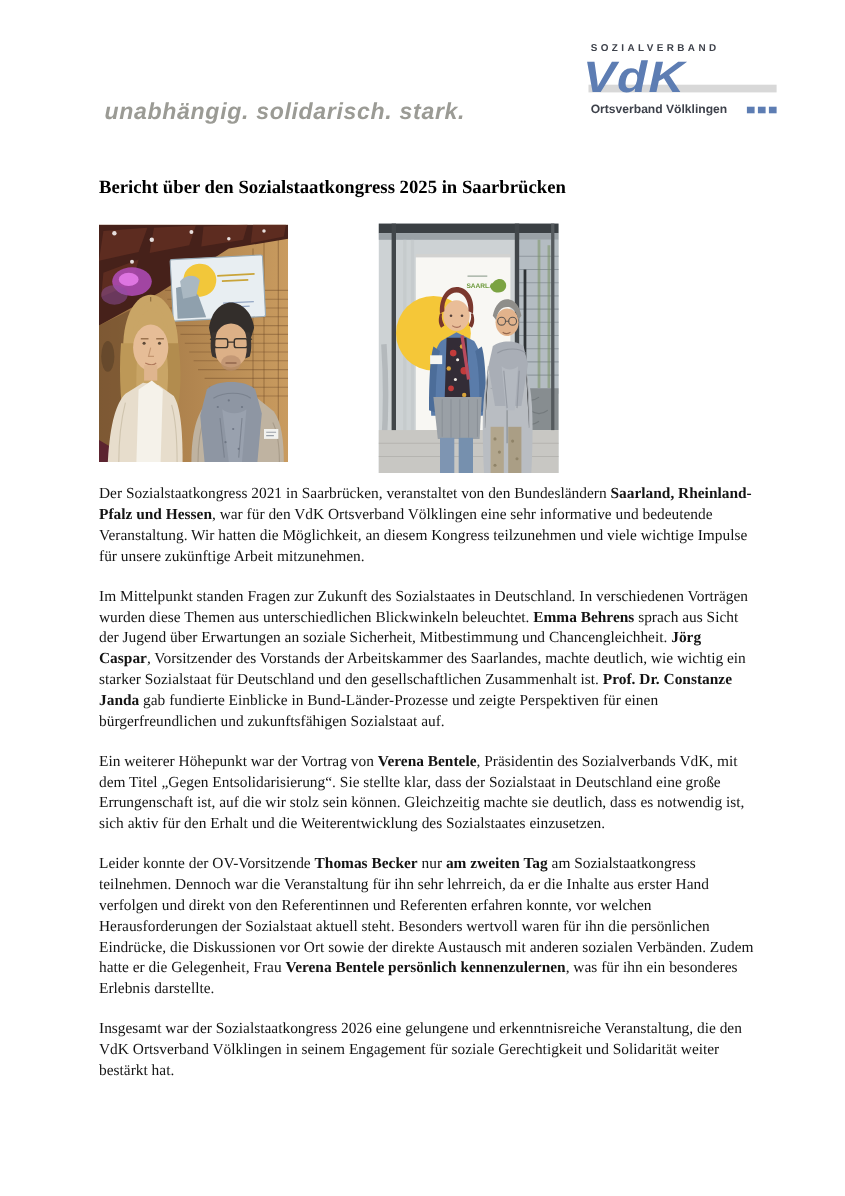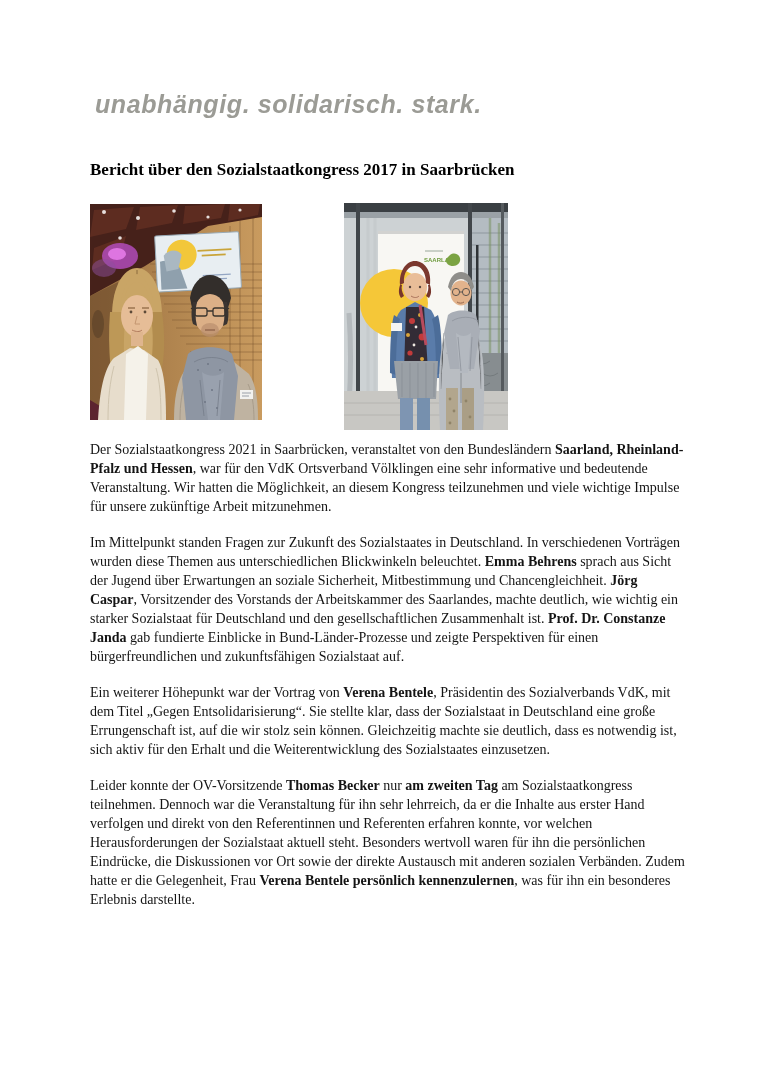--- a/index.html
+++ b/index.html
@@ -6,21 +6,21 @@
   .page {
     position:relative; width:768px; height:1087px; background:#ffffff;
     font-family:"Liberation Serif", serif; color:#101010; overflow:hidden;
   }
 
   
   .slogan {
     position:absolute; left:95px; top:90px;
     font-family:"Liberation Sans", sans-serif;
     font-weight:bold; font-style:italic;
-    font-size:25px; letter-spacing:.6px; color:#9b9b95;
+    font-size:21px; letter-spacing:.6px; color:#9b9b95;
   }
   .logo { position:absolute; left:530px; top:38px; width:176px; }
   .logo-top {
     font-family:"Liberation Sans", sans-serif; font-size:9px; font-weight:bold;
     letter-spacing:3.1px; color:#3e424b; padding-left:7px; white-space:nowrap;
   }
   .logo-mid { position:relative; height:36px; margin-top:3px; }
   .logo-bar { position:absolute; left:5px; right:0; bottom:3px; height:7px; background:#d8d8d8; }
   .logo-vdk {
     position:absolute; left:0; bottom:-3px;
@@ -57,22 +57,37 @@
   .body-text .rb { font-weight:bold; }
   .body-text .ri { }
 </style>
 </head>
 <body>
 
 <div class="page">
 
   <div class="slogan">unabhängig. solidarisch. stark.</div>
 
-
-  <h1 class="doc-title">Bericht über den Sozialstaatkongress 2017 in Saarbrücken</h1>
+  <div class="logo">
+    <div class="logo-top">SOZIALVERBAND</div>
+    <div class="logo-mid">
+      <div class="logo-bar"></div>
+      <div class="logo-vdk">VdK</div>
+    </div>
+    <div class="logo-bottom">
+      <span class="logo-sub">Ortsverband Völklingen</span>
+      <span class="logo-squares">
+          <i></i>
+          <i></i>
+          <i></i>
+        </span>
+    </div>
+  </div>
+
+  <h1 class="doc-title">Bericht über den Sozialstaatkongress 2025 in Saarbrücken</h1>
 
   <div class="photo photo1">
     <svg width="172" height="216" viewBox="0 0 172 216" xmlns="http://www.w3.org/2000/svg">
       <defs>
         <linearGradient id="wood" x1="0" y1="0" x2="1" y2="0">
           <stop offset="0" stop-color="#9a7040"></stop>
             <stop offset="1" stop-color="#c99b5f"></stop>
         </linearGradient>
       </defs>
       <rect width="172" height="216" fill="url(#wood)"></rect>
@@ -276,15 +291,16 @@
       </g>
       <path d="M113 99c2 1.5 5 1.5 7 0" stroke="#96684e" fill="none"></path>
     </svg>
   </div>
 
   <div class="body-text">
     <p><span>Der Sozialstaatkongress 2021 in Saarbrücken, veranstaltet von den Bundesländern </span><span class="rb">Saarland, Rheinland-Pfalz und Hessen</span><span>, war für den VdK Ortsverband Völklingen eine sehr informative und bedeutende Veranstaltung. Wir hatten die Möglichkeit, an diesem Kongress teilzunehmen und viele wichtige Impulse für unsere zukünftige Arbeit mitzunehmen.</span></p>
     <p><span>Im Mittelpunkt standen Fragen zur Zukunft des Sozialstaates in Deutschland. In verschiedenen Vorträgen wurden diese Themen aus unterschiedlichen Blickwinkeln beleuchtet. </span><span class="rb">Emma Behrens</span><span> sprach aus Sicht der Jugend über Erwartungen an soziale Sicherheit, Mitbestimmung und Chancengleichheit. </span><span class="rb">Jörg Caspar</span><span>, Vorsitzender des Vorstands der Arbeitskammer des Saarlandes, machte deutlich, wie wichtig ein starker Sozialstaat für Deutschland und den gesellschaftlichen Zusammenhalt ist. </span><span class="rb">Prof. Dr. Constanze Janda</span><span> gab fundierte Einblicke in Bund-Länder-Prozesse und zeigte Perspektiven für einen bürgerfreundlichen und zukunftsfähigen Sozialstaat auf.</span></p>
     <p><span>Ein weiterer Höhepunkt war der Vortrag von </span><span class="rb">Verena Bentele</span><span>, Präsidentin des Sozialverbands VdK, mit dem Titel </span><span class="ri">„Gegen Entsolidarisierung“</span><span>. Sie stellte klar, dass der Sozialstaat in Deutschland eine große Errungenschaft ist, auf die wir stolz sein können. Gleichzeitig machte sie deutlich, dass es notwendig ist, sich aktiv für den Erhalt und die Weiterentwicklung des Sozialstaates einzusetzen.</span></p>
     <p><span>Leider konnte der OV-Vorsitzende </span><span class="rb">Thomas Becker</span><span> nur </span><span class="rb">am zweiten Tag</span><span> am Sozialstaatkongress teilnehmen. Dennoch war die Veranstaltung für ihn sehr lehrreich, da er die Inhalte aus erster Hand verfolgen und direkt von den Referentinnen und Referenten erfahren konnte, vor welchen Herausforderungen der Sozialstaat aktuell steht. Besonders wertvoll waren für ihn die persönlichen Eindrücke, die Diskussionen vor Ort sowie der direkte Austausch mit anderen sozialen Verbänden. Zudem hatte er die Gelegenheit, Frau </span><span class="rb">Verena Bentele persönlich kennenzulernen</span><span>, was für ihn ein besonderes Erlebnis darstellte.</span></p>
+    <p><span>Insgesamt war der Sozialstaatkongress 2026 eine gelungene und erkenntnisreiche Veranstaltung, die den VdK Ortsverband Völklingen in seinem Engagement für soziale Gerechtigkeit und Solidarität weiter bestärkt hat.</span></p>
   </div>
 
 </div>
 
 </body></html>

